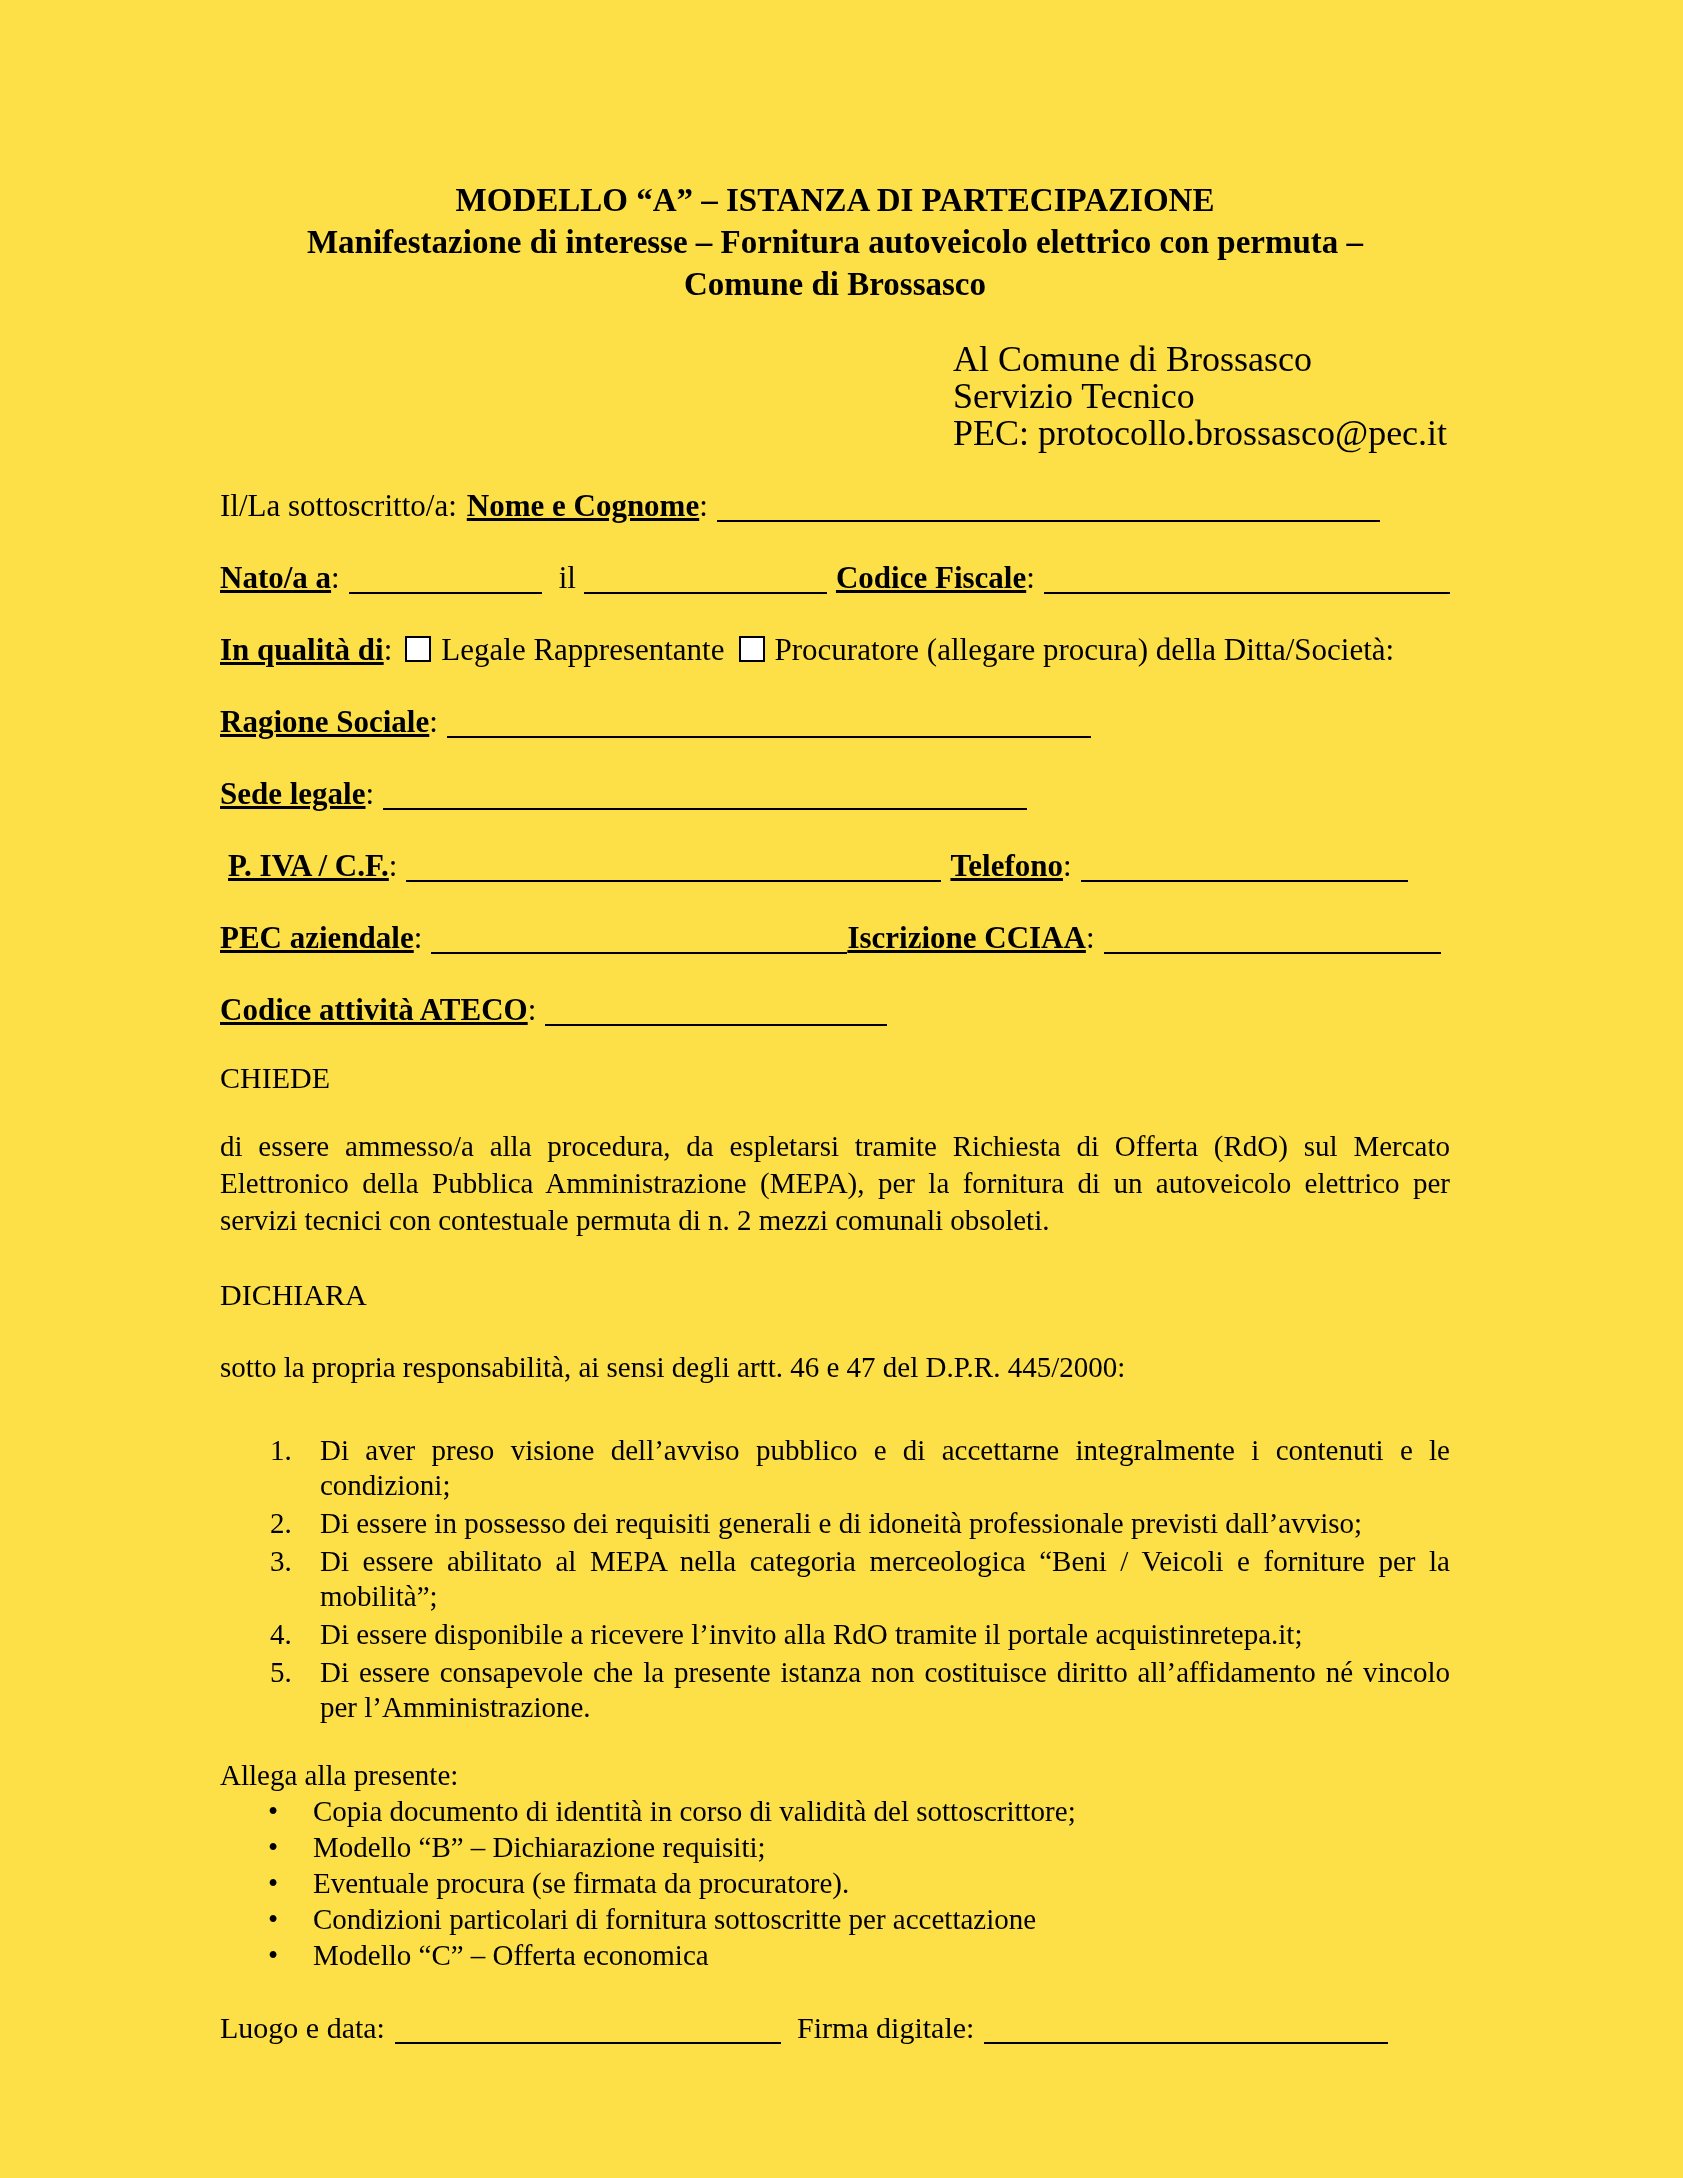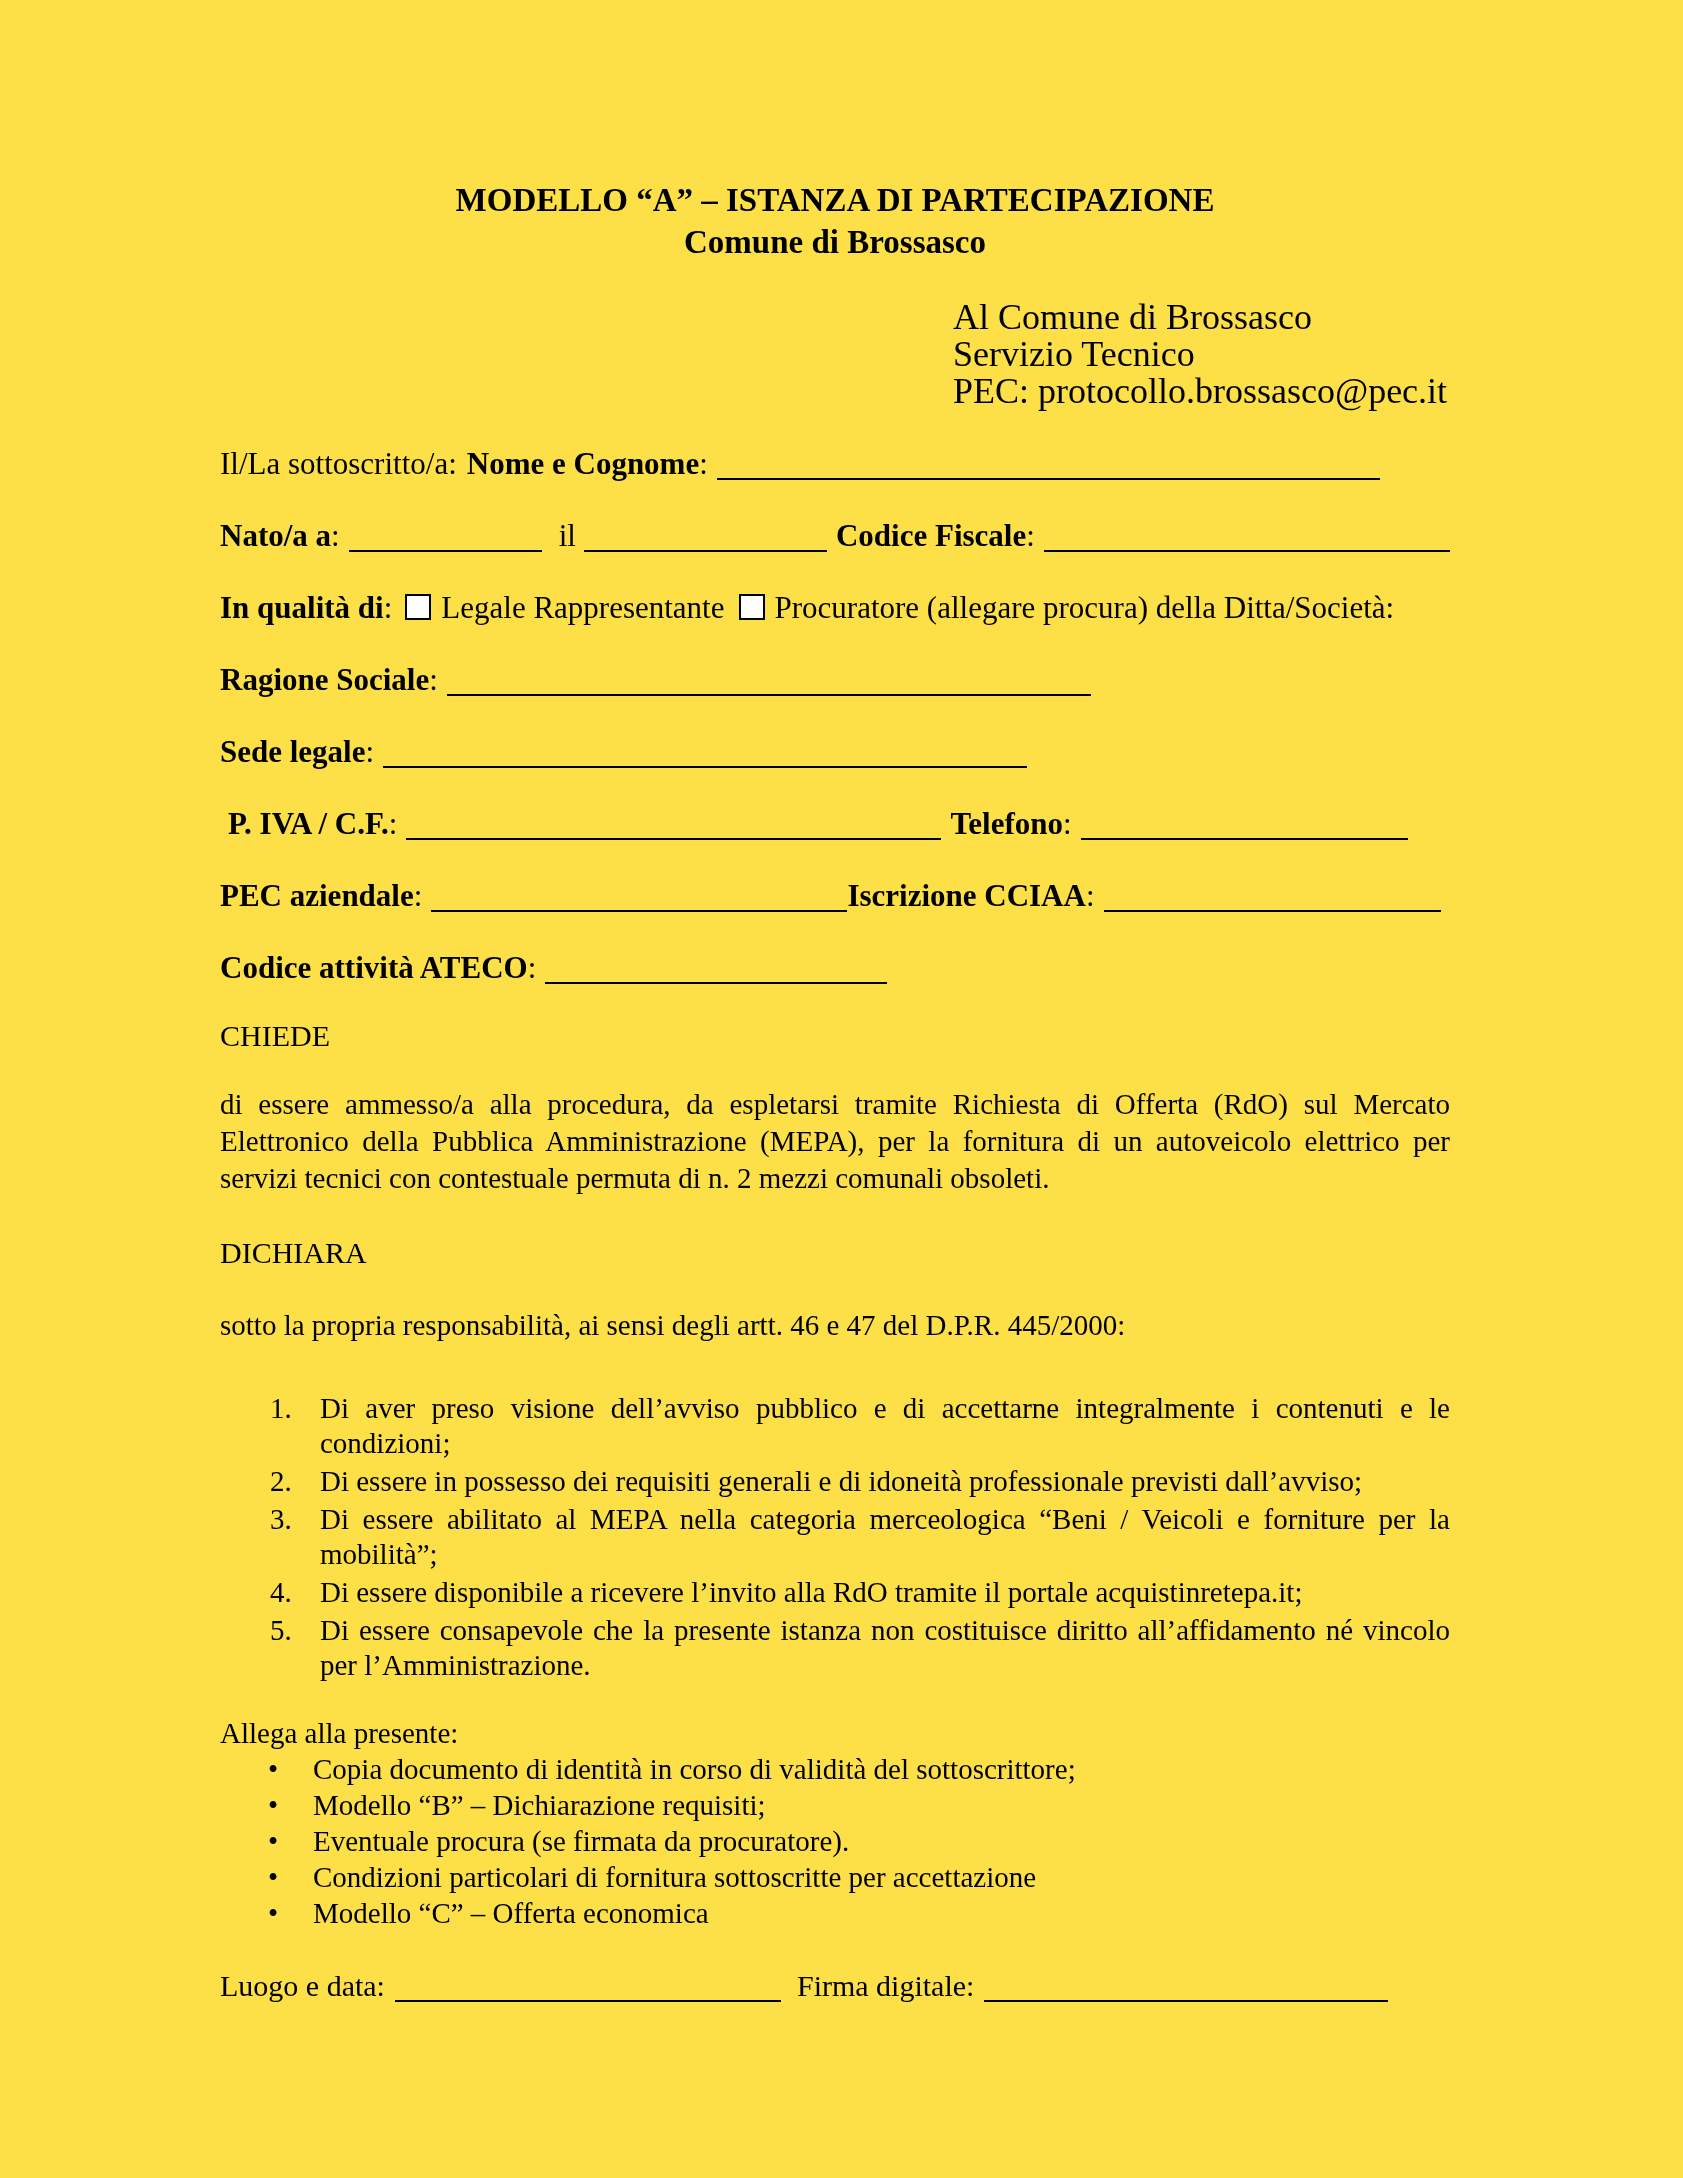--- a/index.html
+++ b/index.html
@@ -6,21 +6,21 @@
   .page {
     width:1683px; height:2178px; background:#fde047; color:#000;
     font-family:"Liberation Serif", serif;
     box-sizing:border-box;
     padding:179px 233px 0 220px;
     margin:0 auto; position:relative; overflow:hidden;
   }
   .title { font-size:33px; font-weight:bold; line-height:42px; text-align:center; }
   .recipient { margin:36px 0 0 733px; font-size:36px; line-height:37px; }
   .row { font-size:31px; line-height:36px; margin-top:36px; white-space:nowrap; }
-  .b { font-weight:bold; }
+  .b { font-weight:bold;text-decoration:underline; }
   .colon { margin-right:9px; }
   .u { display:inline-block; border-bottom:2px solid #000; vertical-align:-6px; height:1px; margin-right:9px; }
   .w670{width:663px} .w195{width:193px} .w245{width:243px} .w410{width:406px}
   .w650{width:644px} .w540{width:535px} .w330{width:327px} .w420{width:416px; margin-right:0;}
   .w340{width:337px} .w345{width:342px} .w390{width:386px; margin-right:16px;}
   .w408{width:404px}
   .checkbox {
     display:inline-block; width:22px; height:22px; border:2px solid #000;
     vertical-align:-2px; margin:0 10px 0 4px; background:#fff;
   }
@@ -42,20 +42,21 @@
   .il { margin:0 8px; }
   .piva-row { padding-left:8px; }
 </style>
 </head>
 <body>
 
 <div class="page">
 
   <div class="title">
     <div>MODELLO “A” – ISTANZA DI PARTECIPAZIONE</div>
+    <div>Manifestazione di interesse – Fornitura autoveicolo elettrico con permuta –</div>
     <div>Comune di Brossasco</div>
   </div>
 
   <div class="recipient">
     <div>Al Comune di Brossasco</div>
     <div>Servizio Tecnico</div>
     <div>PEC: protocollo.brossasco@pec.it</div>
   </div>
 
   <div class="row"><span class="lbl-sp">Il/La sottoscritto/a:</span><span class="b">Nome e Cognome</span><span class="colon">:</span><span class="u w670"></span></div>

